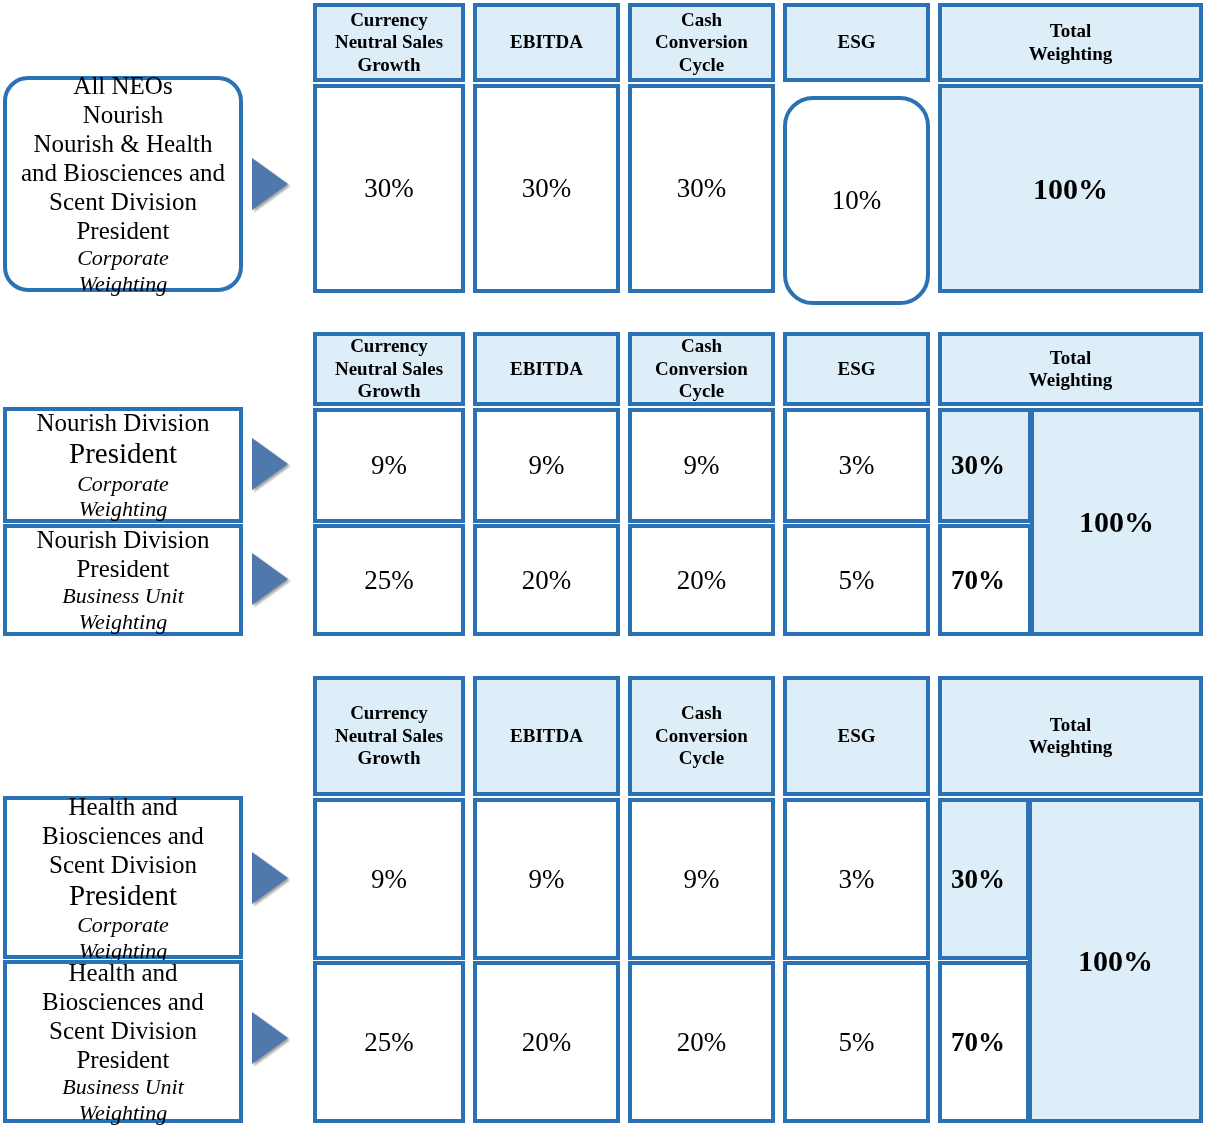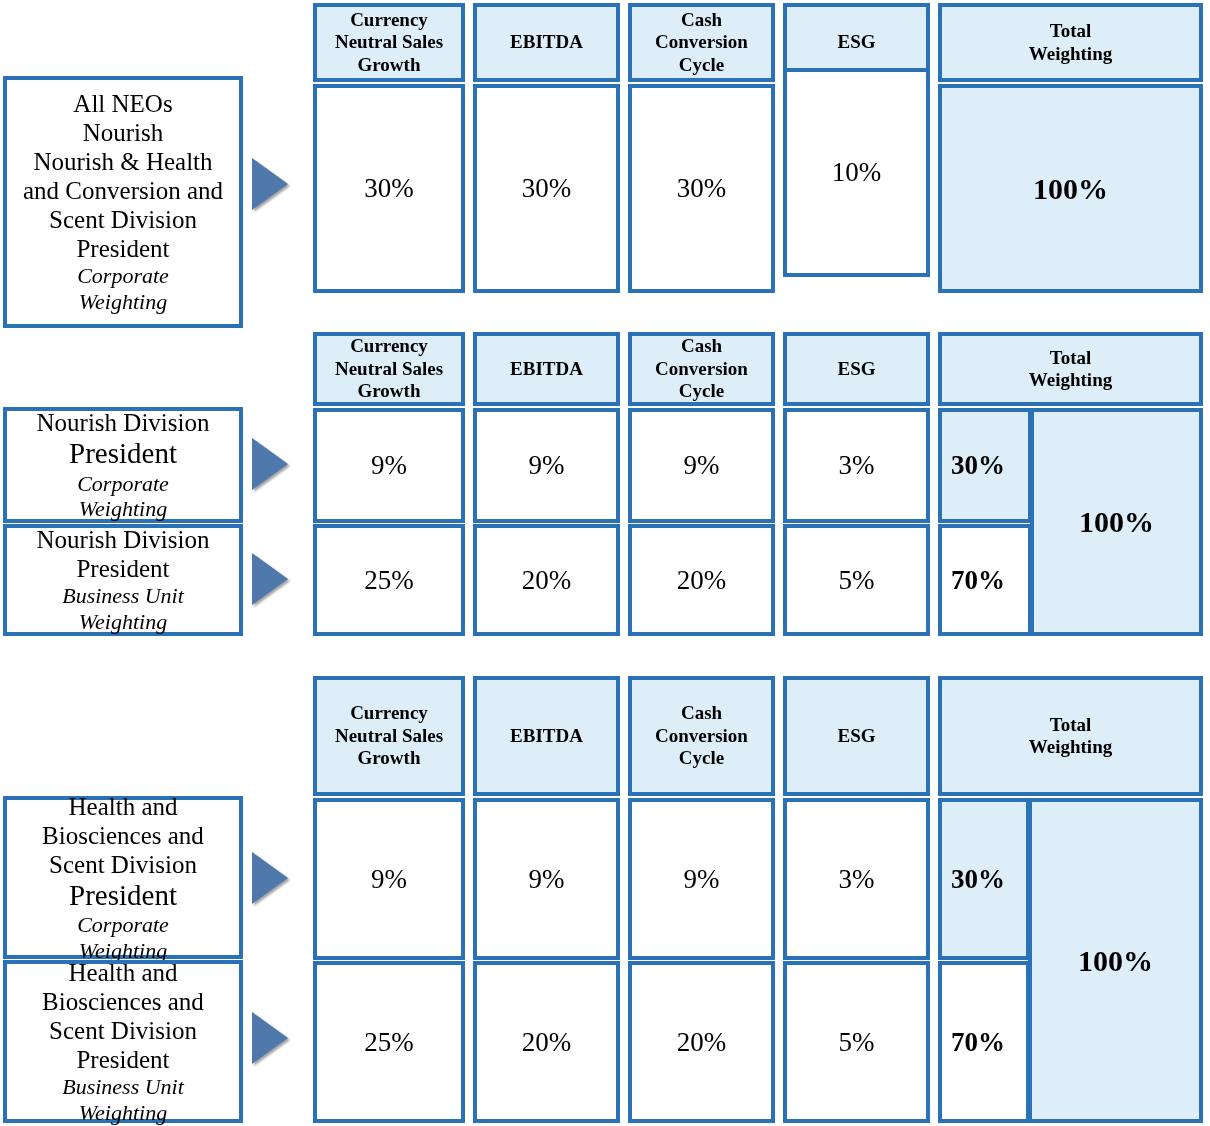--- a/index.html
+++ b/index.html
@@ -77,25 +77,25 @@
     background: #ffffff;
     font-weight: bold;
     font-size: 27px;
     justify-content: flex-start;
     padding-left: 9px;
   }
 </style>
 </head>
 <body>
 
-<div class="abs label-box" style="left:3px; top:76px; width:240px; height:252px;">
+<div class="abs label-box" style="left:3px; top:76px; width:240px; height:216px;border-radius:25px;">
   <span class="ln lbl-reg">All NEOs</span>
   <span class="ln lbl-reg">Nourish</span>
   <span class="ln lbl-reg">Nourish &amp; Health</span>
-  <span class="ln lbl-reg">and Conversion and</span>
+  <span class="ln lbl-reg">and Biosciences and</span>
   <span class="ln lbl-reg">Scent Division</span>
   <span class="ln lbl-reg">President</span>
   <span class="ln lbl-ital">Corporate</span>
   <span class="ln lbl-ital">Weighting</span>
 </div>
 <div class="arrow" style="left:252px; top:158px;"></div>
 
 <div class="abs cell hdr" style="left:313px; top:3px; width:152px; height:79px; flex-direction:column;">
   <span>Currency</span>
   <span>Neutral Sales</span>
@@ -119,21 +119,21 @@
 
 <div class="abs cell val" style="left:313px; top:84px; width:152px; height:209px;">
   <span>30%</span>
 </div>
 <div class="abs cell val" style="left:473px; top:84px; width:147px; height:209px;">
   <span>30%</span>
 </div>
 <div class="abs cell val" style="left:628px; top:84px; width:147px; height:209px;">
   <span>30%</span>
 </div>
-<div class="abs cell val" style="left:783px; top:68px; width:147px; height:209px;">
+<div class="abs cell val" style="left:783px; top:96px; width:147px; height:209px;border-radius:30px;">
   <span>10%</span>
 </div>
 <div class="abs cell total-big" style="left:938px; top:84px; width:265px; height:209px;">
   <span>100%</span>
 </div>
 
 <div class="abs label-box" style="left:3px; top:407px; width:240px; height:116px;">
   <span class="ln lbl-reg">Nourish Division</span>
   <span class="ln lbl-big">President</span>
   <span class="ln lbl-ital">Corporate</span>

